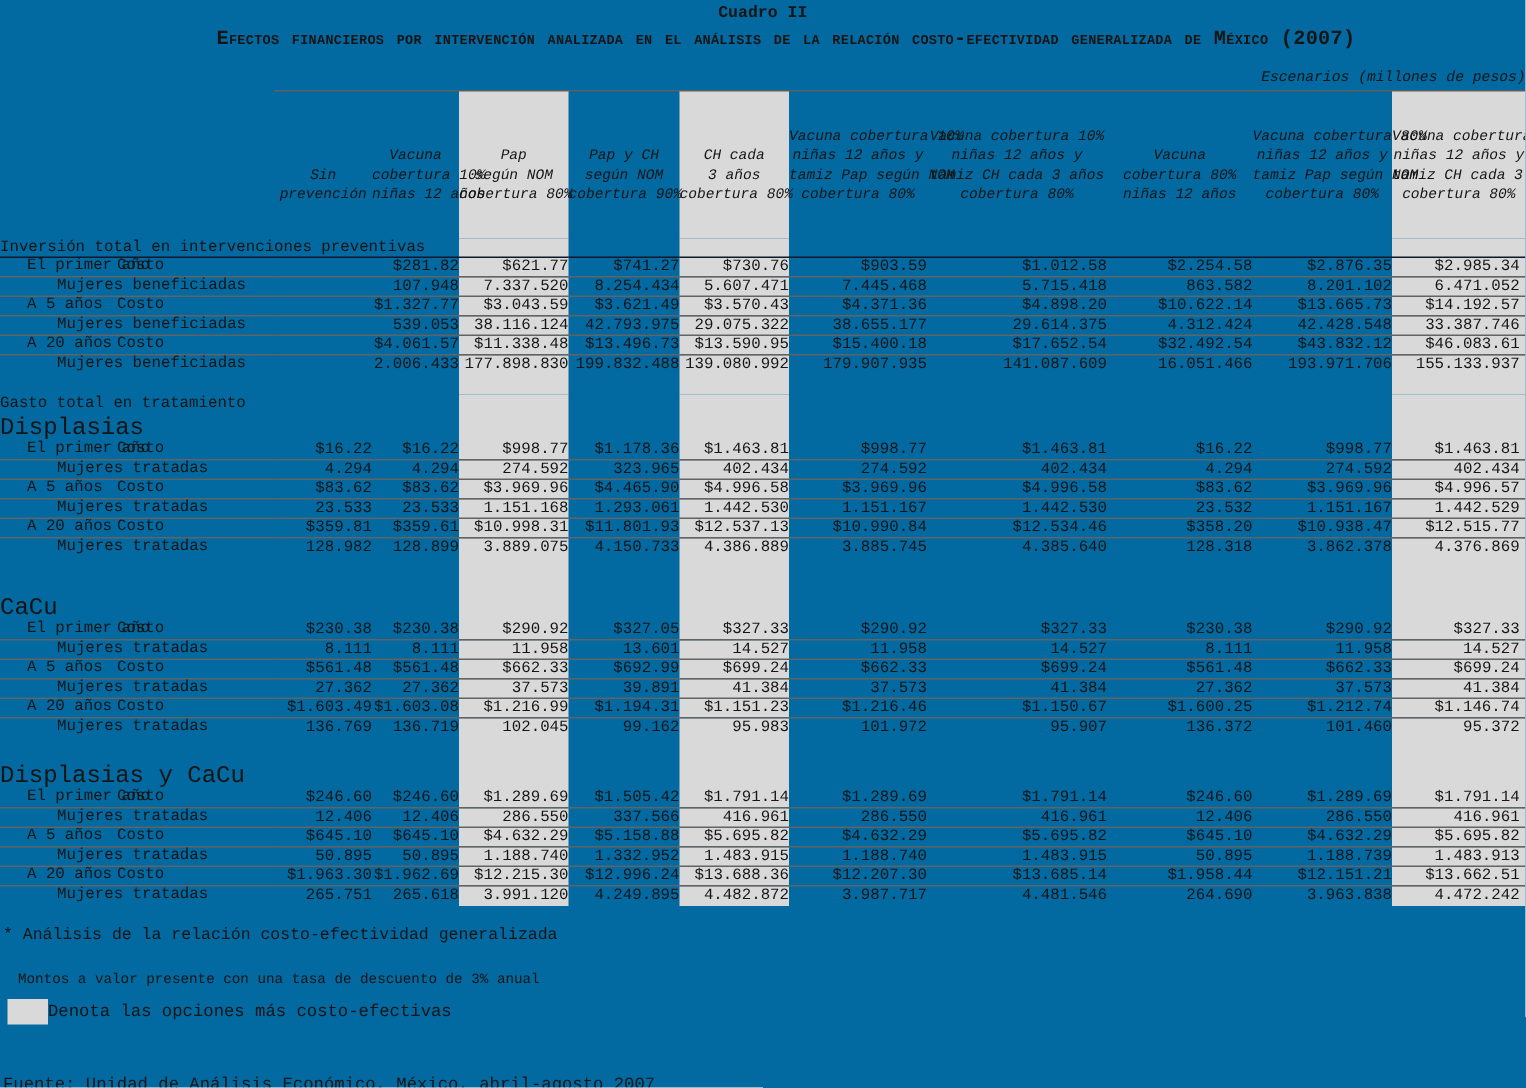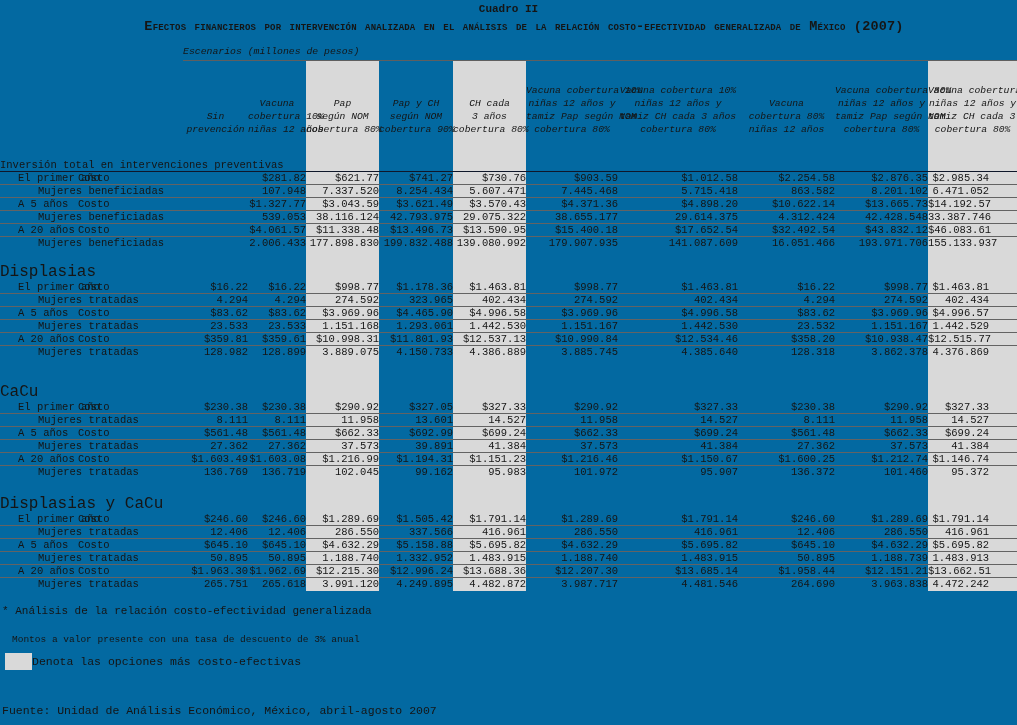--- a/index.html
+++ b/index.html
@@ -5,37 +5,37 @@
   html,body{margin:0;padding:0;background:#fff;}
   .page{position:relative;width:1017px;height:725px;background:#0369a1;overflow:hidden;
         font-family:Liberation Mono, monospace;color:#151515;}
   .caption{margin-top:3px;text-align:center;font-weight:bold;font-size:11px;line-height:13px;}
   .title{margin-top:3px;text-align:center;font-weight:bold;font-size:13.5px;line-height:16px;
          font-variant:small-caps;letter-spacing:.2px;padding-left:31px;}
   table.fx{margin-top:9px;border-collapse:collapse;table-layout:fixed;width:1017px;}
   table.fx td{padding:0;vertical-align:middle;overflow:visible;}
   .sh{background:#d9d9d9;}
   tr.esc-row{height:16px;}
-  td.esc{text-align:left;font-style:italic;font-size:9.8px;border-bottom:1px solid #5f5f5f;padding-bottom:2px;}
+  td.esc{text-align:right;font-style:italic;font-size:9.8px;border-bottom:1px solid #5f5f5f;padding-bottom:2px;}
   tr.heads td{vertical-align:bottom;height:76px;padding-bottom:22px;margin-top:43px;}
   .hl{font-style:italic;font-size:9.7px;line-height:13.2px;text-align:center;white-space:nowrap;}
   tr.sec-row{height:13px;}
   tr.sub-row{height:14px;}
   tr.sec-row.rule td{border-bottom:1px solid #0f172a;}
   td.sec{font-size:10.5px;white-space:nowrap;padding-left:2px;}
   td.sub{font-size:16px;white-space:nowrap;padding-left:13px;}
   tr.data{height:13px;}
   tr.data td{border-bottom:1px solid #636363;}
   tr.data.nob td{border-bottom:0;}
   td.lab{position:relative;}
   td.lab span{position:absolute;top:50%;transform:translateY(-50%);white-space:nowrap;
               font-size:10.5px;line-height:11px;}
   span.period{left:18px;} span.mcost{left:78px;} span.mwomen{left:38px;}
   td.num{text-align:right;padding-right:8px;font-size:10.5px;line-height:12px;white-space:nowrap;}
-  td.num.last{padding-right:28px;}
+  td.num.last{padding-right:4px;}
   .fnotes{margin-top:14px;}
   .fn1{font-size:11px;line-height:13px;margin-left:2px;}
   .fn2{font-size:9.5px;line-height:11px;margin-top:16px;margin-left:12px;}
   .legend{display:flex;align-items:center;margin-top:8px;}
   .swatch{width:27px;height:17px;background:#d9d9d9;margin-left:5px;flex:0 0 auto;}
   .legend-label{font-size:11.5px;margin-left:0;}
   .source{font-size:11.5px;line-height:13px;margin-top:34px;margin-left:2px;}
   .bottom-rule{margin-top:10px;border-top:1px solid #8a8a8a;width:1017px;height:0;}
 </style>
 </head>
@@ -232,20 +232,33 @@
           <td></td>
           <td class="sh"></td>
           <td></td>
           <td class="sh"></td>
           <td></td>
           <td></td>
           <td></td>
           <td></td>
           <td class="sh"></td>
         </tr>
+        <tr class="sec-row">
+          <td class="sec">Gasto total en tratamiento</td>
+          <td></td>
+          <td></td>
+          <td class="sh"></td>
+          <td></td>
+          <td class="sh"></td>
+          <td></td>
+          <td></td>
+          <td></td>
+          <td></td>
+          <td class="sh"></td>
+        </tr>
         <tr class="sub-row">
           <td class="sub">Displasias</td>
           <td></td>
           <td></td>
           <td class="sh"></td>
           <td></td>
           <td class="sh"></td>
           <td></td>
           <td></td>
           <td></td>

